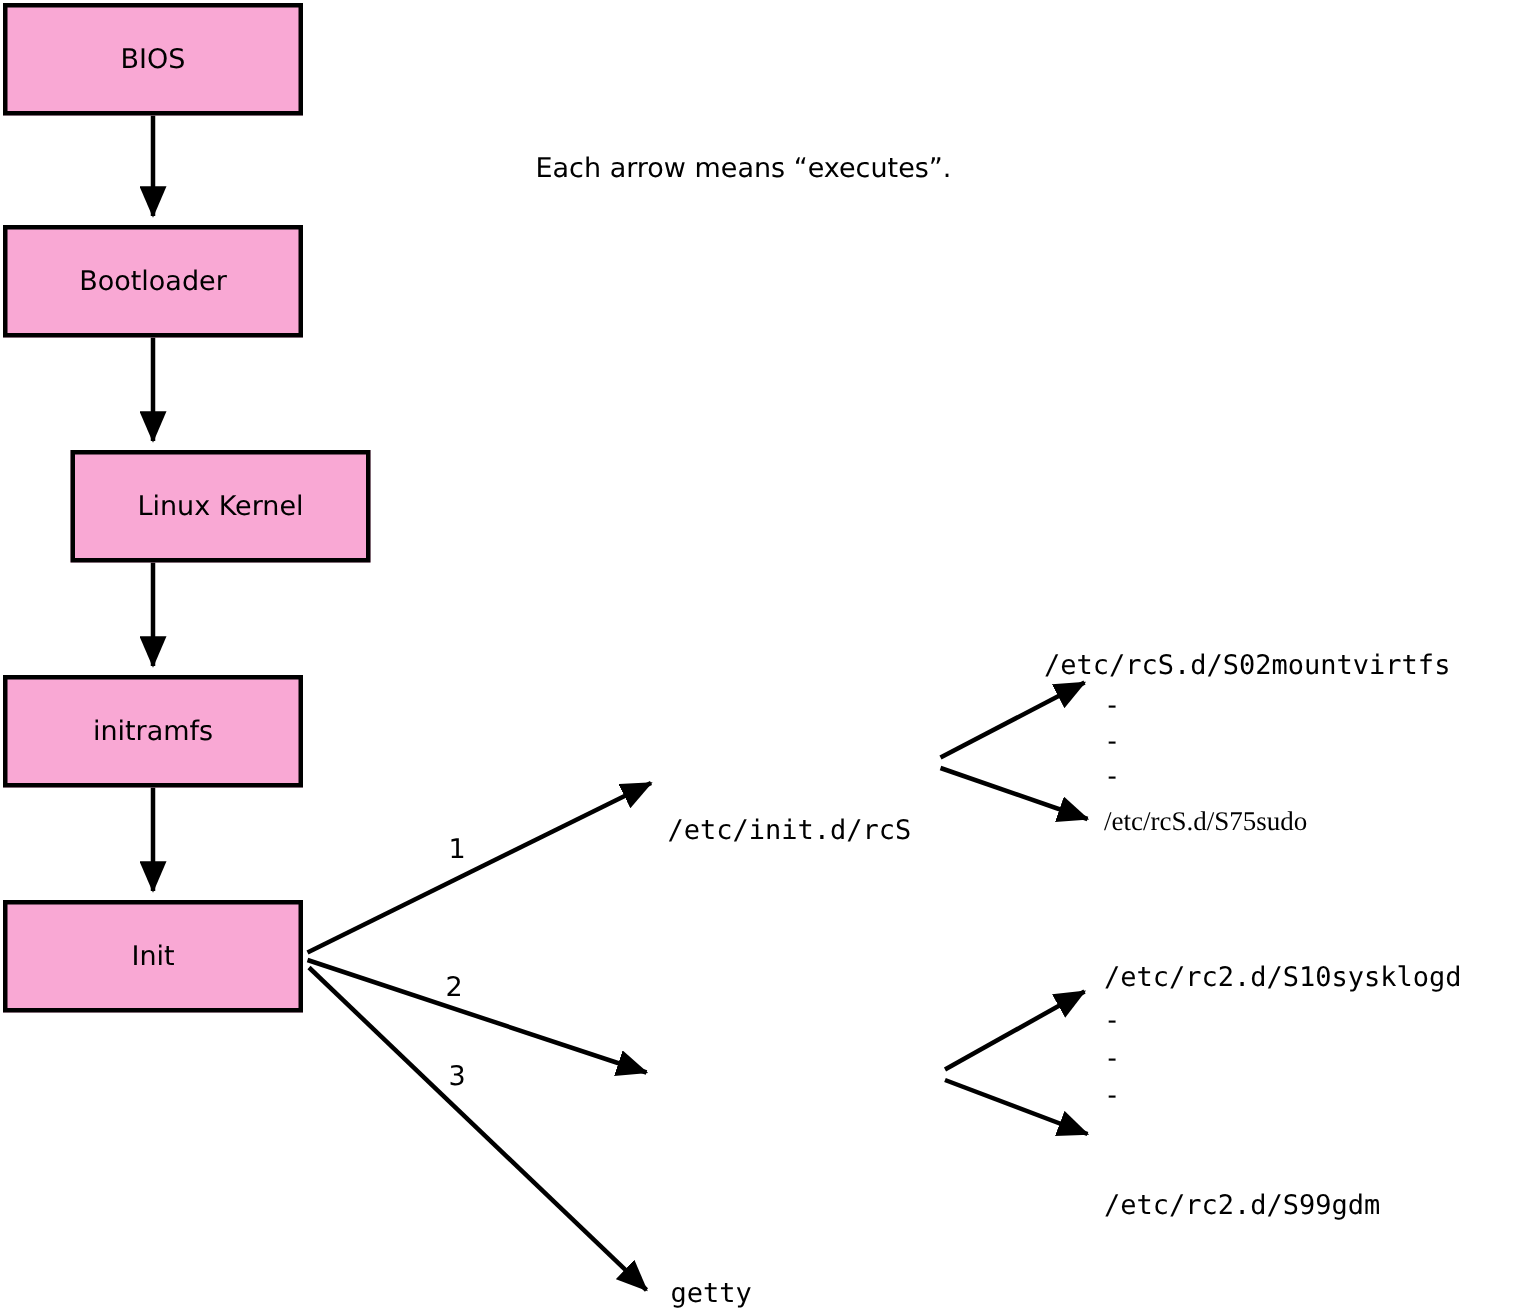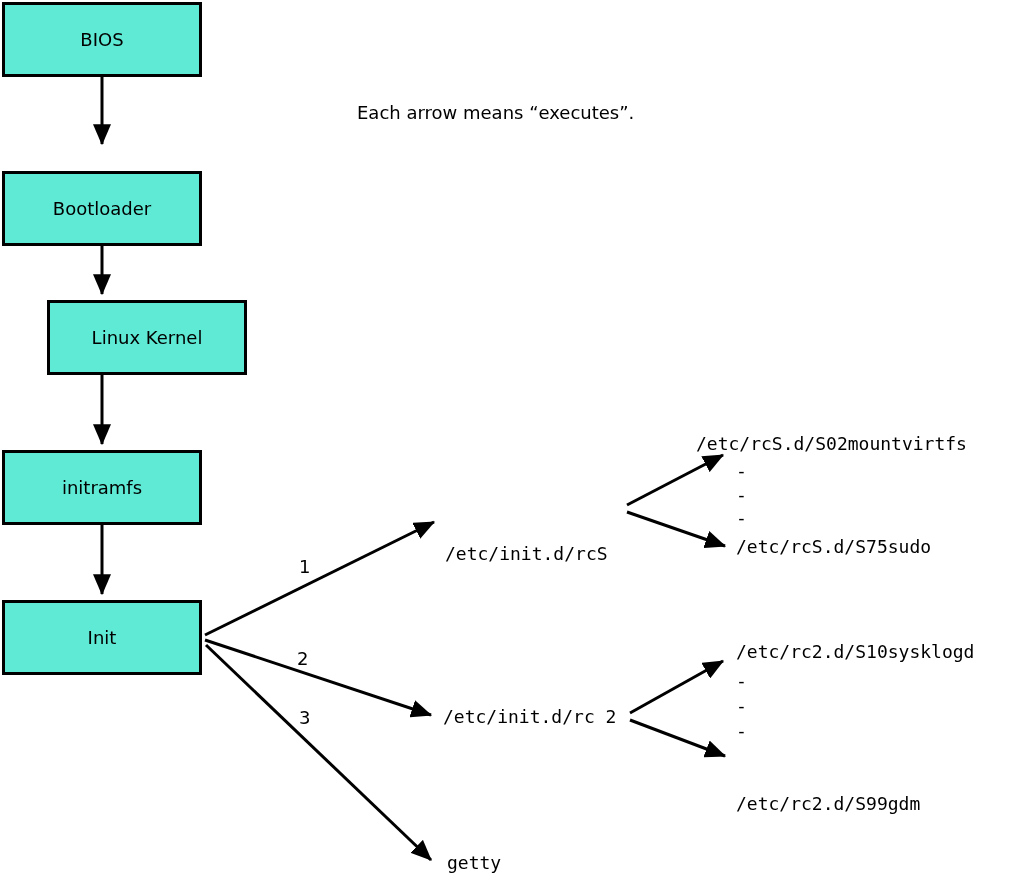--- a/index.html
+++ b/index.html
@@ -16,21 +16,21 @@
     position: absolute;
     left: 0; top: 0;
     width: 1024px; height: 875px;
   }
   .box {
     position: absolute;
     left: 2px;
     width: 200px;
     height: 75px;
     border: 3px solid #000000;
-    background: #5eead4;
+    background: #f9a8d4;
     box-sizing: border-box;
     display: flex;
     align-items: center;
     justify-content: center;
     font-size: 18px;
     font-family: "DejaVu Sans", sans-serif;
   }
   .caption {
     position: absolute;
     left: 357px;
@@ -79,46 +79,45 @@
       <path d="M630,713 L723,661" marker-end="url(#ah)"></path>
       <path d="M630,720 L725,756" marker-end="url(#ah)"></path>
     </g>
   </svg>
 
   <div class="caption">Each arrow means “executes”.</div>
 
   <div class="box" style="top:2px;">
       <span>BIOS</span>
     </div>
-  <div class="box" style="top:150px;margin-top:21px;">
+  <div class="box" style="top:150px;">
       <span>Bootloader</span>
     </div>
   <div class="box" style="top:300px;margin-left:45px;">
       <span>Linux Kernel</span>
     </div>
   <div class="box" style="top:450px;">
       <span>initramfs</span>
     </div>
   <div class="box" style="top:600px;">
       <span>Init</span>
     </div>
 
   <div class="order-label" style="left:299px; top:556px;">1</div>
   <div class="order-label" style="left:297px; top:648px;">2</div>
   <div class="order-label" style="left:299px; top:707px;">3</div>
 
   <div class="mono" style="left:445px; top:498px;margin-top:45px;">/etc/init.d/rcS</div>
-  <div class="mono" style="left:443px; top:706px;">/etc/init.d/rc 2</div>
   <div class="mono" style="left:447px; top:852px;">getty</div>
 
   <div class="mono" style="left:696px; top:433px;">/etc/rcS.d/S02mountvirtfs</div>
   <div class="mono" style="left:736px; top:460px;">-</div>
   <div class="mono" style="left:736px; top:484px;">-</div>
   <div class="mono" style="left:736px; top:507px;">-</div>
-  <div class="mono" style="left:736px; top:536px;">/etc/rcS.d/S75sudo</div>
+  <div class="mono" style="left:736px; top:536px;font-family:Liberation Serif, serif;">/etc/rcS.d/S75sudo</div>
 
   <div class="mono" style="left:736px; top:641px;">/etc/rc2.d/S10sysklogd</div>
   <div class="mono" style="left:736px; top:670px;">-</div>
   <div class="mono" style="left:736px; top:695px;">-</div>
   <div class="mono" style="left:736px; top:720px;">-</div>
   <div class="mono" style="left:736px; top:749px;margin-top:44px;">/etc/rc2.d/S99gdm</div>
 
 </div>
 
 </body></html>

